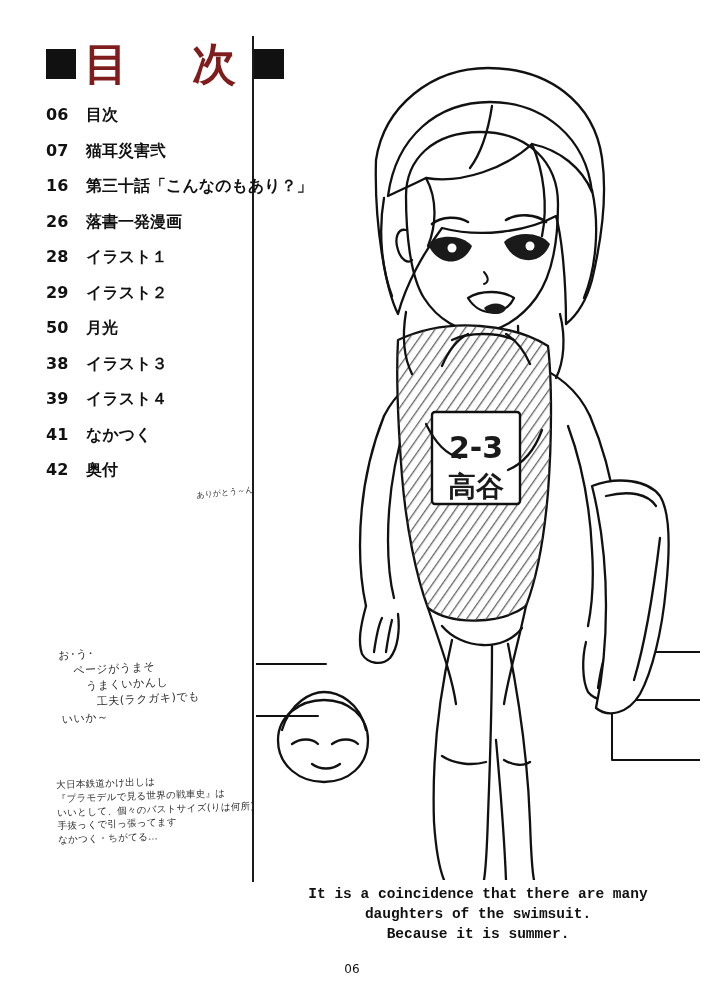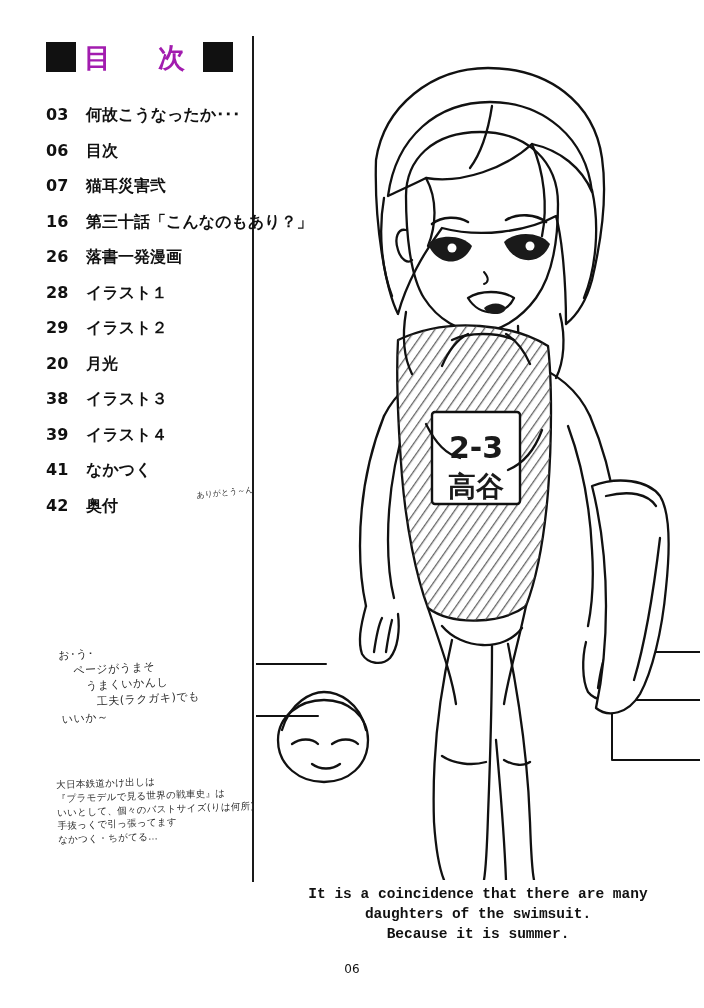--- a/index.html
+++ b/index.html
@@ -44,25 +44,25 @@
     gap: 8px;
   }
   .sq {
     width: 30px;
     height: 30px;
     background: #111111;
     display: inline-block;
   }
   .toc-heading .kanji {
     font-family: "DejaVu Sans", sans-serif;
-    font-size: 27px;
+    font-size: 44px;
     font-weight: 700;
     letter-spacing: 10px;
     line-height: 1;
-    color: #a21caf;
+    color: #7f1d1d;
   }
 
   
   .toc-list {
     position: absolute;
     left: 46px;
     top: 105px;
     width: 200px;
   }
   .toc-row {
@@ -165,24 +165,20 @@
   <div class="divider"></div>
 
   <div class="toc-heading">
     <span class="sq"></span>
     <span class="kanji">目　次</span>
     <span class="sq"></span>
   </div>
 
   <div class="toc-list">
     <div class="toc-row">
-      <span class="toc-num">03</span>
-      <span class="toc-title">何故こうなったか･･･</span>
-    </div>
-    <div class="toc-row">
       <span class="toc-num">06</span>
       <span class="toc-title">目次</span>
     </div>
     <div class="toc-row">
       <span class="toc-num">07</span>
       <span class="toc-title">猫耳災害弐</span>
     </div>
     <div class="toc-row">
       <span class="toc-num">16</span>
       <span class="toc-title">第三十話「こんなのもあり？」</span>
@@ -193,21 +189,21 @@
     </div>
     <div class="toc-row">
       <span class="toc-num">28</span>
       <span class="toc-title">イラスト１</span>
     </div>
     <div class="toc-row">
       <span class="toc-num">29</span>
       <span class="toc-title">イラスト２</span>
     </div>
     <div class="toc-row">
-      <span class="toc-num">20</span>
+      <span class="toc-num">50</span>
       <span class="toc-title">月光</span>
     </div>
     <div class="toc-row">
       <span class="toc-num">38</span>
       <span class="toc-title">イラスト３</span>
     </div>
     <div class="toc-row">
       <span class="toc-num">39</span>
       <span class="toc-title">イラスト４</span>
     </div>

